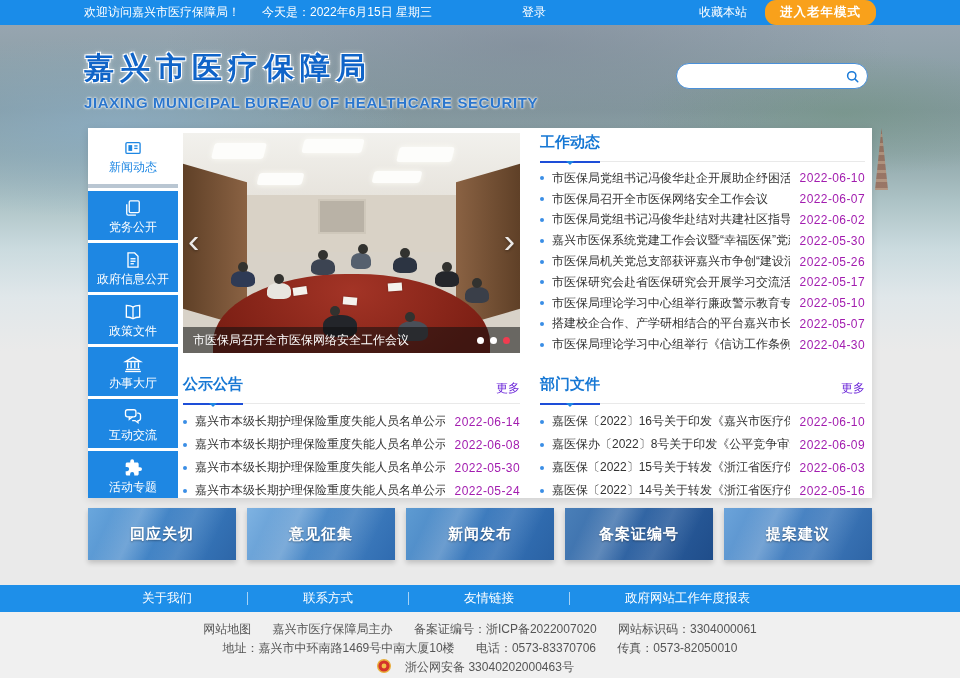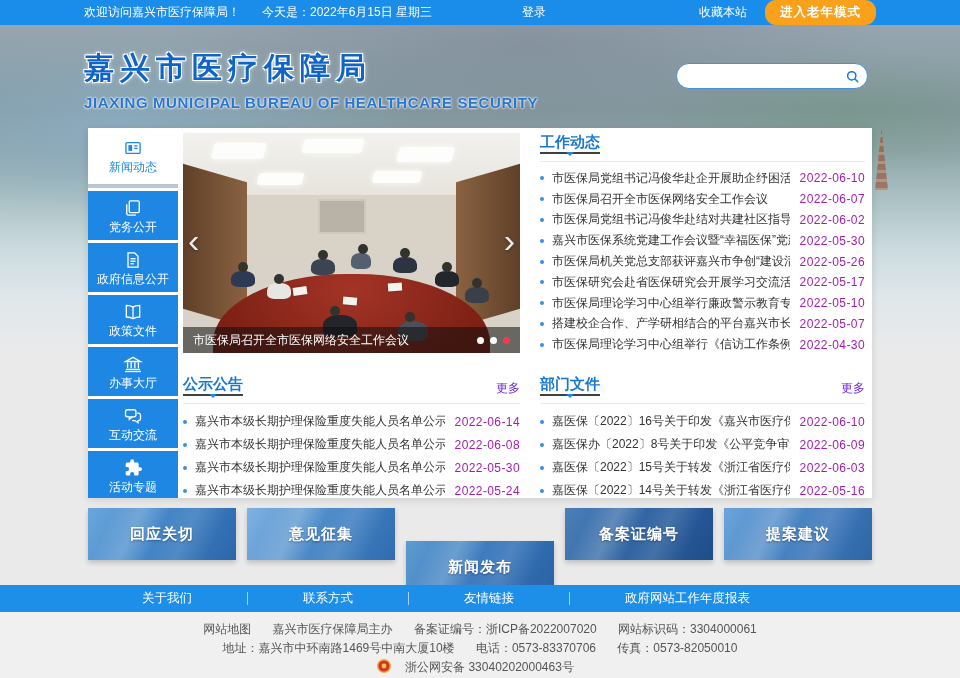--- a/index.html
+++ b/index.html
@@ -91,21 +91,21 @@
   .dot{width:7px;height:7px;border-radius:50%;background:#fff;cursor:pointer;}
   .dot.active{background:#f03c50;}
 
   
   .section{position:absolute;}
   .sec-work{left:452px;top:5px;width:325px;}
   .sec-notice{left:95px;top:247px;width:337px;}
   .sec-docs{left:452px;top:247px;width:325px;}
   .sec-head{position:relative;height:28px;border-bottom:1px solid #e9e9e9;margin-bottom:6px;}
   .sec-title{display:inline-block;font-size:15px;font-weight:bold;color:#1778d4;
-    border-bottom:2px solid #404040;position:relative;cursor:default;}
+    padding-bottom:9px;border-bottom:2px solid #1d4ed8;position:relative;cursor:default;}
   .sec-title::after{content:'';position:absolute;bottom:-8px;left:26px;
     border:4px solid transparent;border-top-color:#1e87e3;}
   .sec-more{position:absolute;right:0;top:5px;font-size:12px;color:#6d28d9;cursor:pointer;}
   ul.news{list-style:none;margin:0;padding:0;}
   ul.news li{display:flex;align-items:center;font-size:12px;color:#333;cursor:pointer;}
   .sec-work ul.news li{height:20.8px;}
   .sec-notice ul.news li,.sec-docs ul.news li{height:23px;}
   .bullet{width:4px;height:4px;border-radius:50%;background:#3a8ee6;margin-right:8px;flex:none;}
   ul.news .t{flex:1;overflow:hidden;white-space:nowrap;}
   ul.news .d{margin-left:10px;flex:none;color:#a21caf;letter-spacing:.4px;}
@@ -113,21 +113,21 @@
   
   .banners{position:absolute;left:88px;top:508px;width:784px;display:flex;
     justify-content:space-between;z-index:10;}
   .banner{position:relative;width:148px;height:52px;overflow:hidden;cursor:pointer;
     box-shadow:0 3px 5px rgba(0,0,0,.18);display:flex;align-items:center;justify-content:center;}
   .banner::before{content:'';position:absolute;inset:0;
     background:linear-gradient(115deg,transparent 15%,rgba(255,255,255,.2) 32%,transparent 48%,
                rgba(255,255,255,.13) 64%,transparent 82%);}
   .banner:nth-child(1){background:linear-gradient(120deg,#6aa7dd,#3a7cc0 60%,#2d66a8);}
   .banner:nth-child(2){background:linear-gradient(120deg,#7fb3e2,#4584c4 55%,#2f6bb0);font-family:Liberation Mono, monospace;}
-  .banner:nth-child(3){background:linear-gradient(120deg,#5e9bd2,#3573b8 60%,#2a62a4);margin-top:33px;}
+  .banner:nth-child(3){background:linear-gradient(120deg,#5e9bd2,#3573b8 60%,#2a62a4);}
   .banner:nth-child(4){background:linear-gradient(120deg,#4a7fb8,#2b5e9e 60%,#1f4d8a);}
   .banner:nth-child(5){background:linear-gradient(120deg,#6ca4da,#3f7abc 60%,#2e65a6);}
   .banner .lbl{position:relative;color:#fff;font-size:15px;font-weight:bold;letter-spacing:1px;
     text-shadow:0 1px 2px rgba(0,0,0,.35);}
 
   
   .footnav{position:absolute;left:0;top:585px;width:960px;height:27px;background:#1e8fe9;
     color:#fff;font-size:12.5px;display:flex;align-items:center;box-sizing:border-box;
     padding-left:142px;z-index:20;}
   .footnav .lnk{cursor:pointer;white-space:nowrap;}

